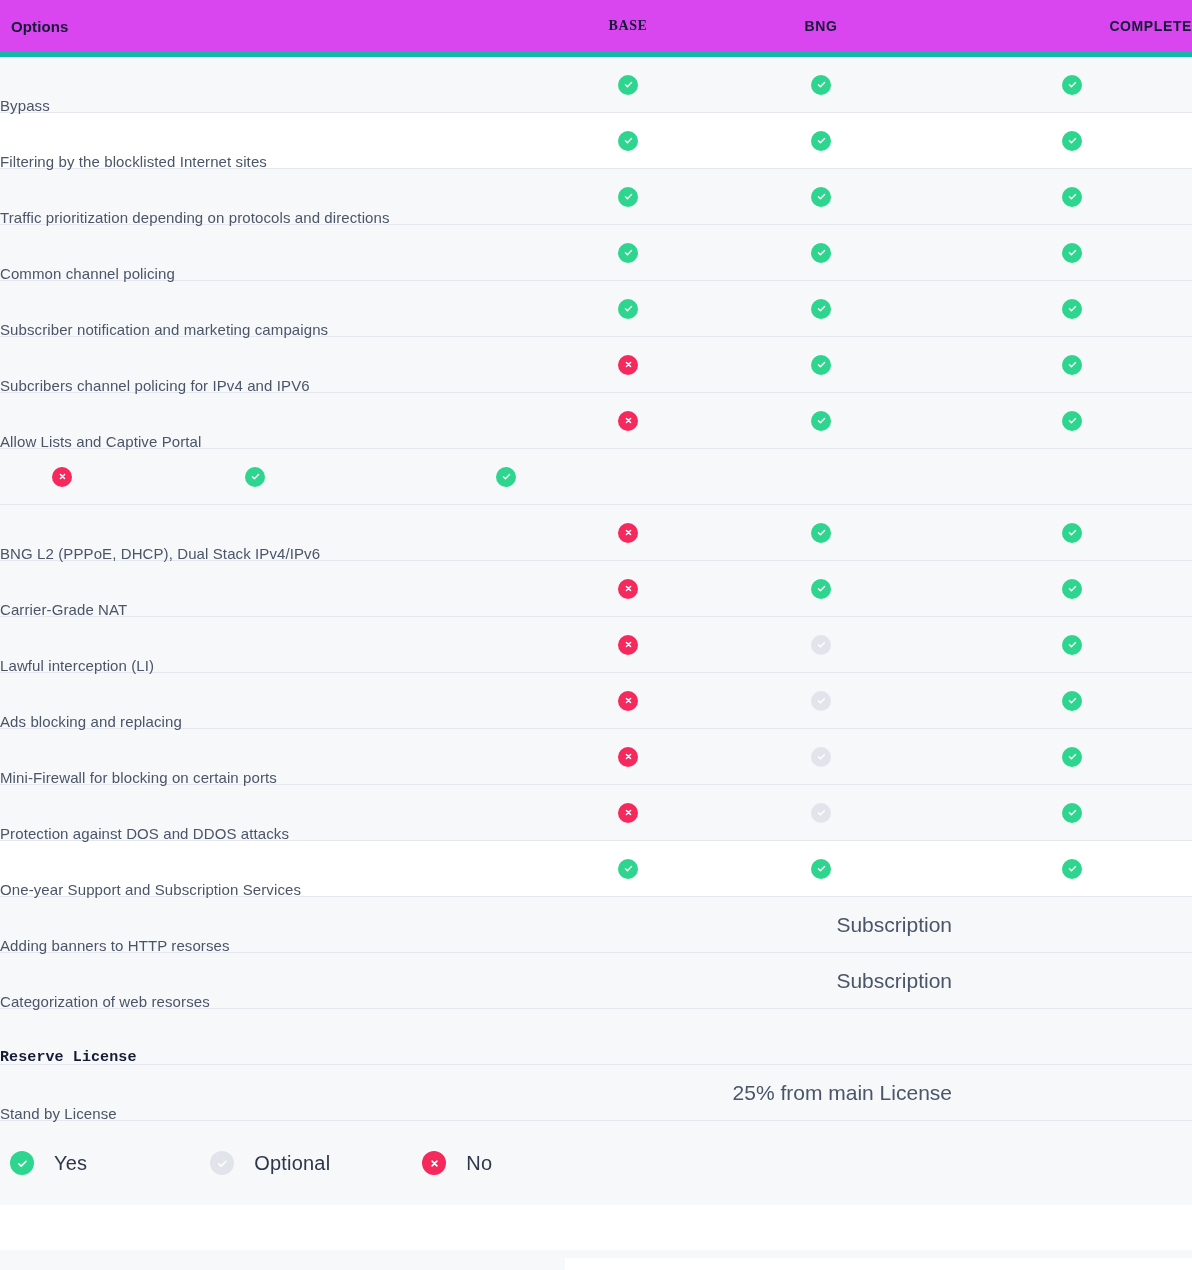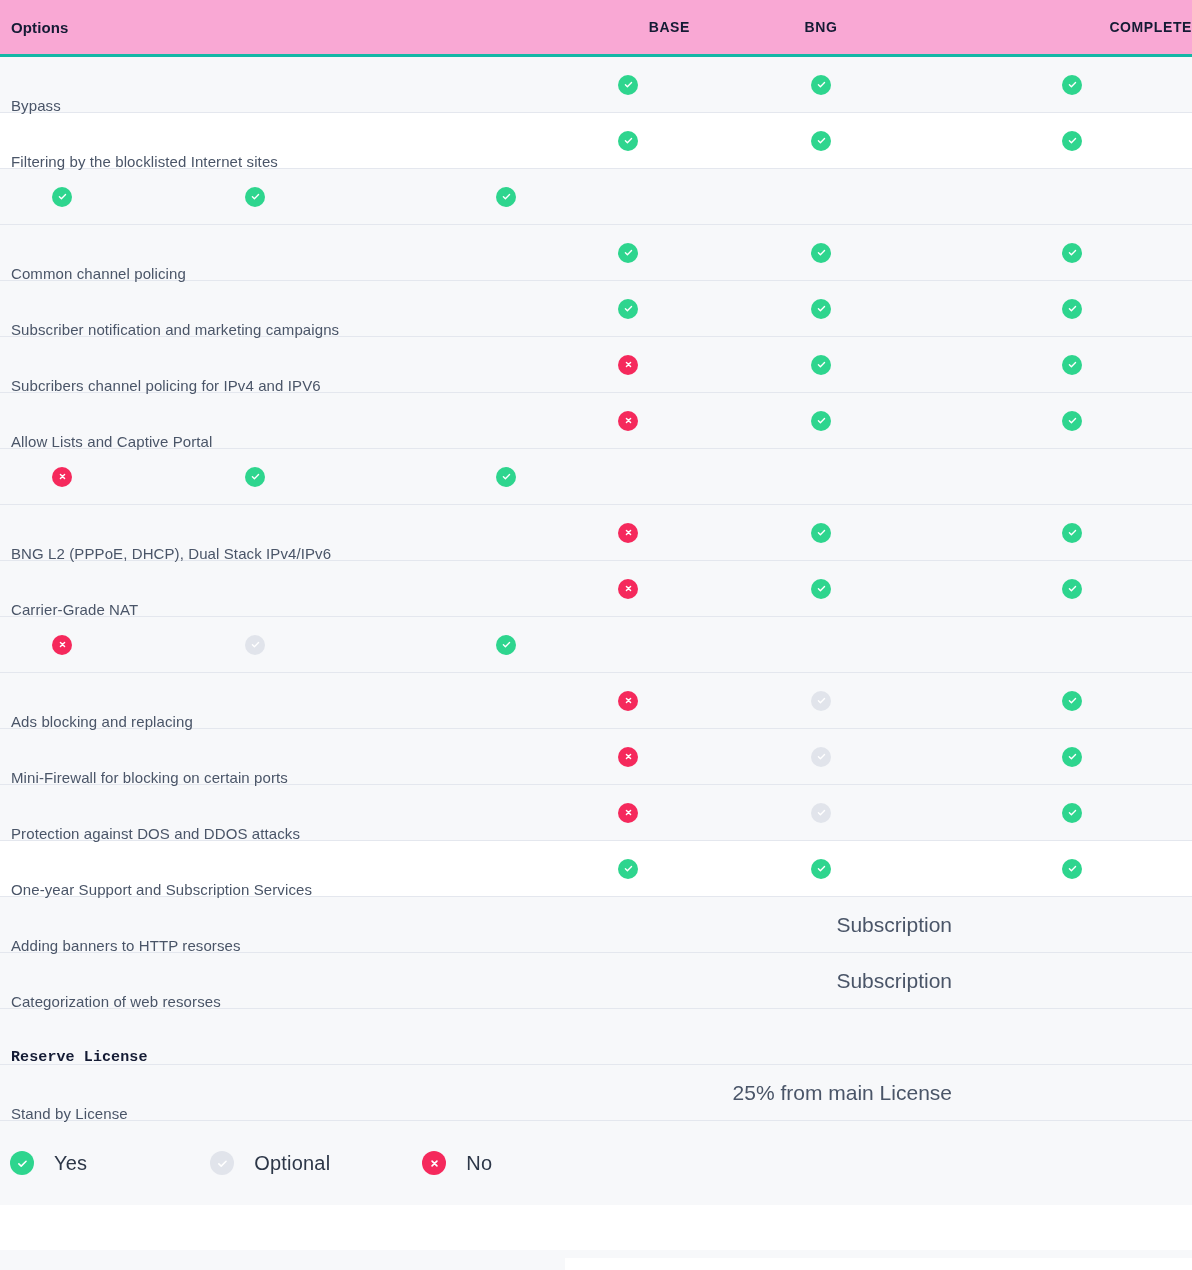--- a/index.html
+++ b/index.html
@@ -20,61 +20,60 @@
     width: 1192px;
     position: relative;
     background: #f7f8fa;
   }
 
   
   .thead {
     display: flex;
     align-items: center;
     height: 57px;
-    background: #f9a8d4;
-    border-bottom: 3px solid #14b8a6;
+    background: #d946ef;
+    border-bottom: 5px solid #14b8a6;
     box-sizing: border-box;
   }
   .thead .col-opt {
     width: 566px;
     padding-left: 11px;
     box-sizing: border-box;
     font-size: 15px;
     font-weight: bold;
     color: #141b34;
     letter-spacing: 0.1px;
   }
   .thead .col-plan {
     width: 209px;
     text-align: center;
     font-size: 14px;
     font-weight: bold;
     color: #141b34;
     letter-spacing: 0.6px;
     flex: none;
   }
-  .thead .col-plan.c1 { width: 124px; text-align: right; }
+  .thead .col-plan.c1 { width: 124px; text-align: center; font-family: Liberation Serif, serif; }
   .thead .col-plan.c2 { width: 262px; text-align: center; }
   .thead .col-plan.c3 { width: 240px; text-align: right; }
 
   
   .row {
     display: flex;
     align-items: center;
     height: 56px;
     border-bottom: 1px solid #e4e7ee;
     box-sizing: border-box;
     background: #f7f8fa;
   }
   .row.white { background: #ffffff; align-items: center; }
 
   .cell-label {
     width: 566px;
     box-sizing: border-box;
-    padding-left: 11px;
     font-size: 15px;
     color: #4a5568;
     letter-spacing: 0.1px;
     white-space: nowrap;
     margin-top: 41px;
   }
   .cell-label.bold {
     font-weight: bold;
     color: #141b34;
     font-family: Liberation Mono, monospace;
@@ -215,20 +214,21 @@
         </div>
         <div class="cell-mark m3">
           <span class="mk yes">
             <svg width="11" height="11" viewBox="0 0 16 16">
               <path d="M3.5 8.4 L6.4 11.2 L12.4 5.2" fill="none" stroke="#fff" stroke-width="2" stroke-linecap="round" stroke-linejoin="round"></path>
             </svg>
           </span>
         </div>
       </div>
       <div class="row">
+        <div class="cell-label">Traffic prioritization depending on protocols and directions</div>
         <div class="cell-mark m1">
           <span class="mk yes">
             <svg width="11" height="11" viewBox="0 0 16 16">
               <path d="M3.5 8.4 L6.4 11.2 L12.4 5.2" fill="none" stroke="#fff" stroke-width="2" stroke-linecap="round" stroke-linejoin="round"></path>
             </svg>
           </span>
         </div>
         <div class="cell-mark m2">
           <span class="mk yes">
             <svg width="11" height="11" viewBox="0 0 16 16">
@@ -405,20 +405,21 @@
         </div>
         <div class="cell-mark m3">
           <span class="mk yes">
             <svg width="11" height="11" viewBox="0 0 16 16">
               <path d="M3.5 8.4 L6.4 11.2 L12.4 5.2" fill="none" stroke="#fff" stroke-width="2" stroke-linecap="round" stroke-linejoin="round"></path>
             </svg>
           </span>
         </div>
       </div>
       <div class="row">
+        <div class="cell-label">Lawful interception (LI)</div>
         <div class="cell-mark m1">
           <span class="mk no">
             <svg width="11" height="11" viewBox="0 0 16 16">
               <path d="M5 5 L11 11 M11 5 L5 11" fill="none" stroke="#fff" stroke-width="2.1" stroke-linecap="round"></path>
             </svg>
           </span>
         </div>
         <div class="cell-mark m2">
           <span class="mk opt">
             <svg width="11" height="11" viewBox="0 0 16 16">

